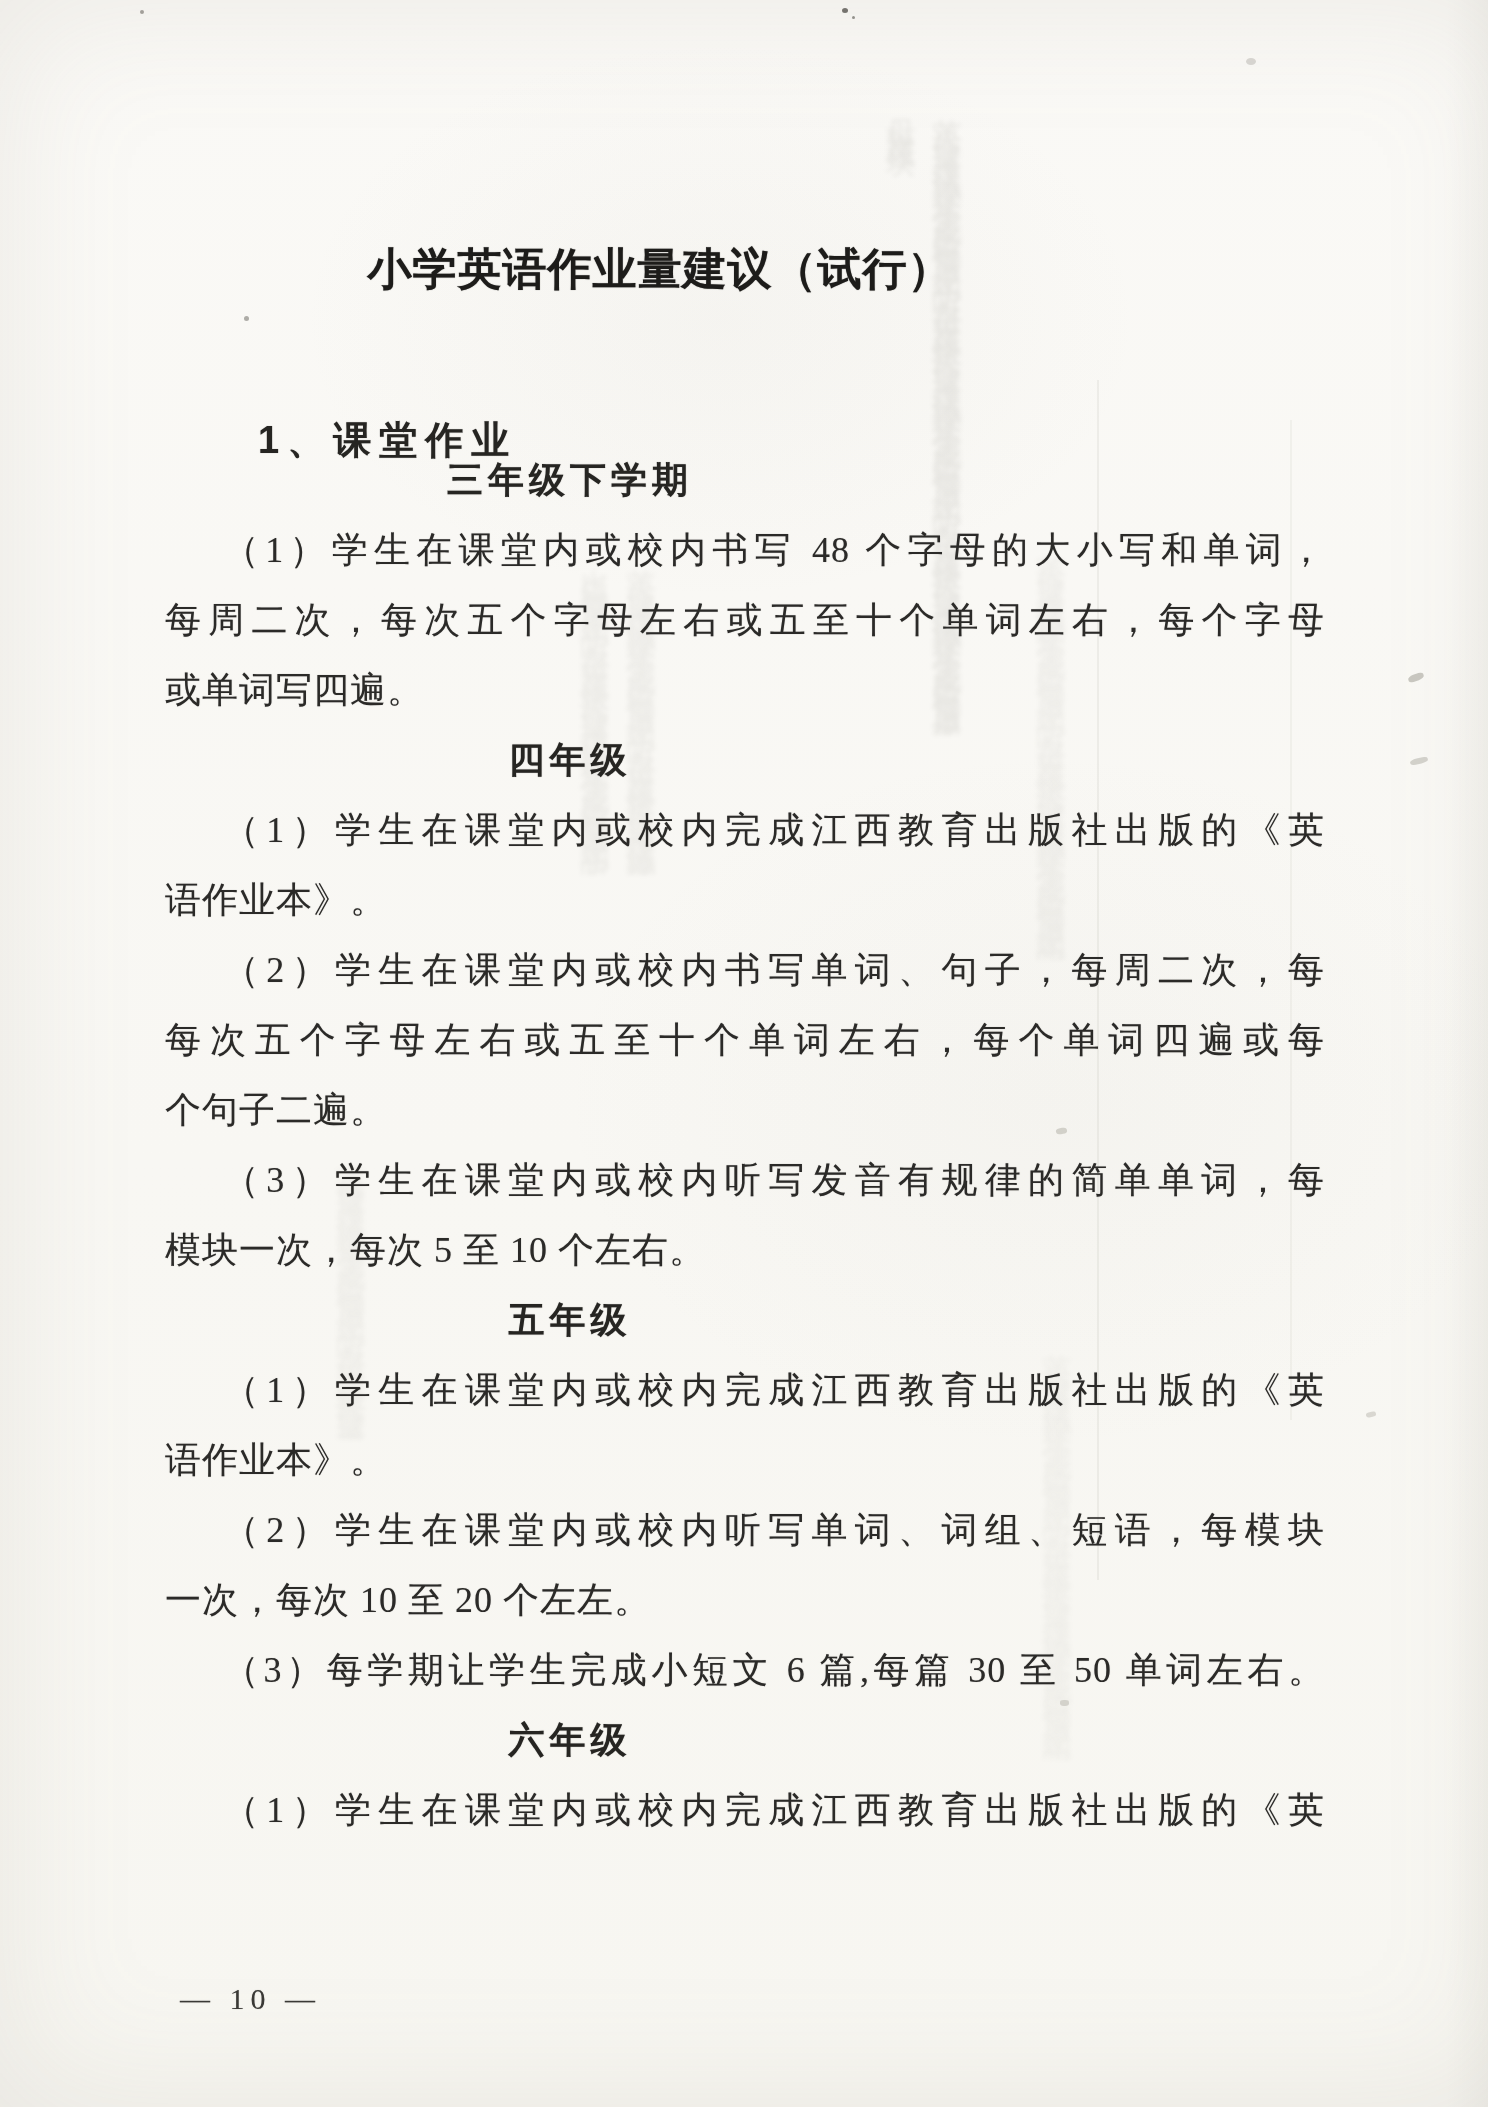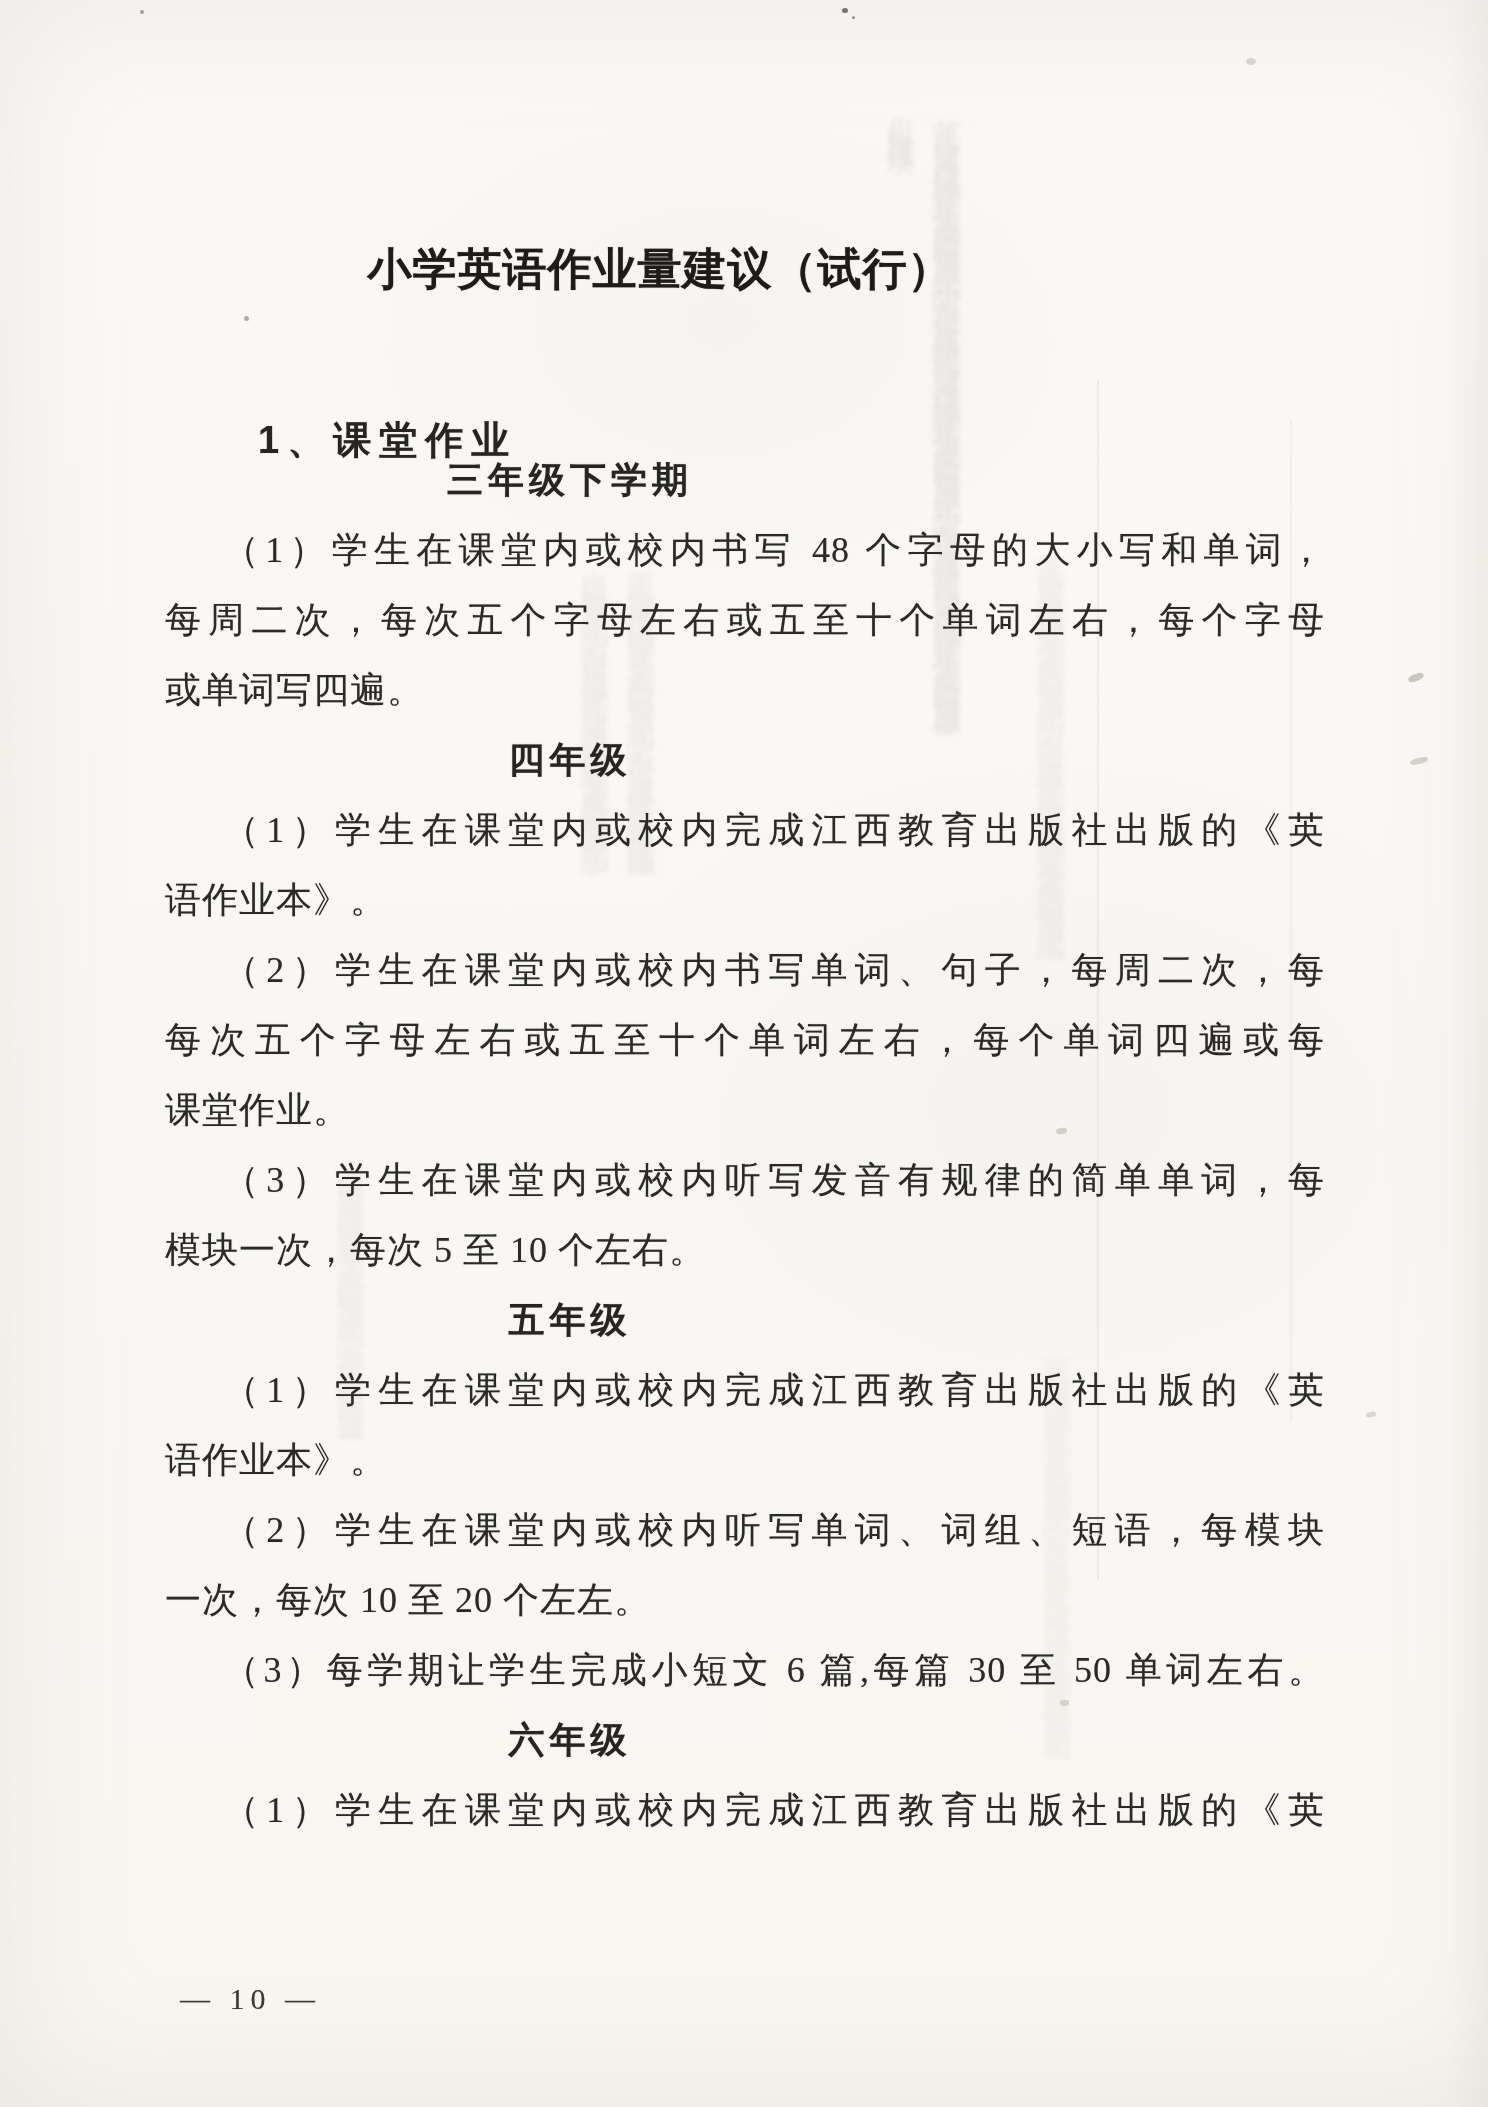--- a/index.html
+++ b/index.html
@@ -126,21 +126,21 @@
   <div class="doc-body">
       <div class="grade-heading">三年级下学期</div>
       <div class="text-line fill indent">（1）学生在课堂内或校内书写 48 个字母的大小写和单词，</div>
       <div class="text-line fill">每周二次，每次五个字母左右或五至十个单词左右，每个字母</div>
       <div class="text-line">或单词写四遍。</div>
       <div class="grade-heading">四年级</div>
       <div class="text-line fill indent">（1）学生在课堂内或校内完成江西教育出版社出版的《英</div>
       <div class="text-line">语作业本》。</div>
       <div class="text-line fill indent">（2）学生在课堂内或校内书写单词、句子，每周二次，每</div>
       <div class="text-line fill">每次五个字母左右或五至十个单词左右，每个单词四遍或每</div>
-      <div class="text-line">课堂作业。</div>
+      <div class="text-line">个句子二遍。</div>
       <div class="text-line fill indent">（3）学生在课堂内或校内听写发音有规律的简单单词，每</div>
       <div class="text-line">模块一次，每次 5 至 10 个左右。</div>
       <div class="grade-heading">五年级</div>
       <div class="text-line fill indent">（1）学生在课堂内或校内完成江西教育出版社出版的《英</div>
       <div class="text-line">语作业本》。</div>
       <div class="text-line fill indent">（2）学生在课堂内或校内听写单词、词组、短语，每模块</div>
       <div class="text-line">一次，每次 10 至 20 个左左。</div>
       <div class="text-line fill indent">（3）每学期让学生完成小短文 6 篇,每篇 30 至 50 单词左右。</div>
       <div class="grade-heading">六年级</div>
       <div class="text-line fill indent">（1）学生在课堂内或校内完成江西教育出版社出版的《英</div>

